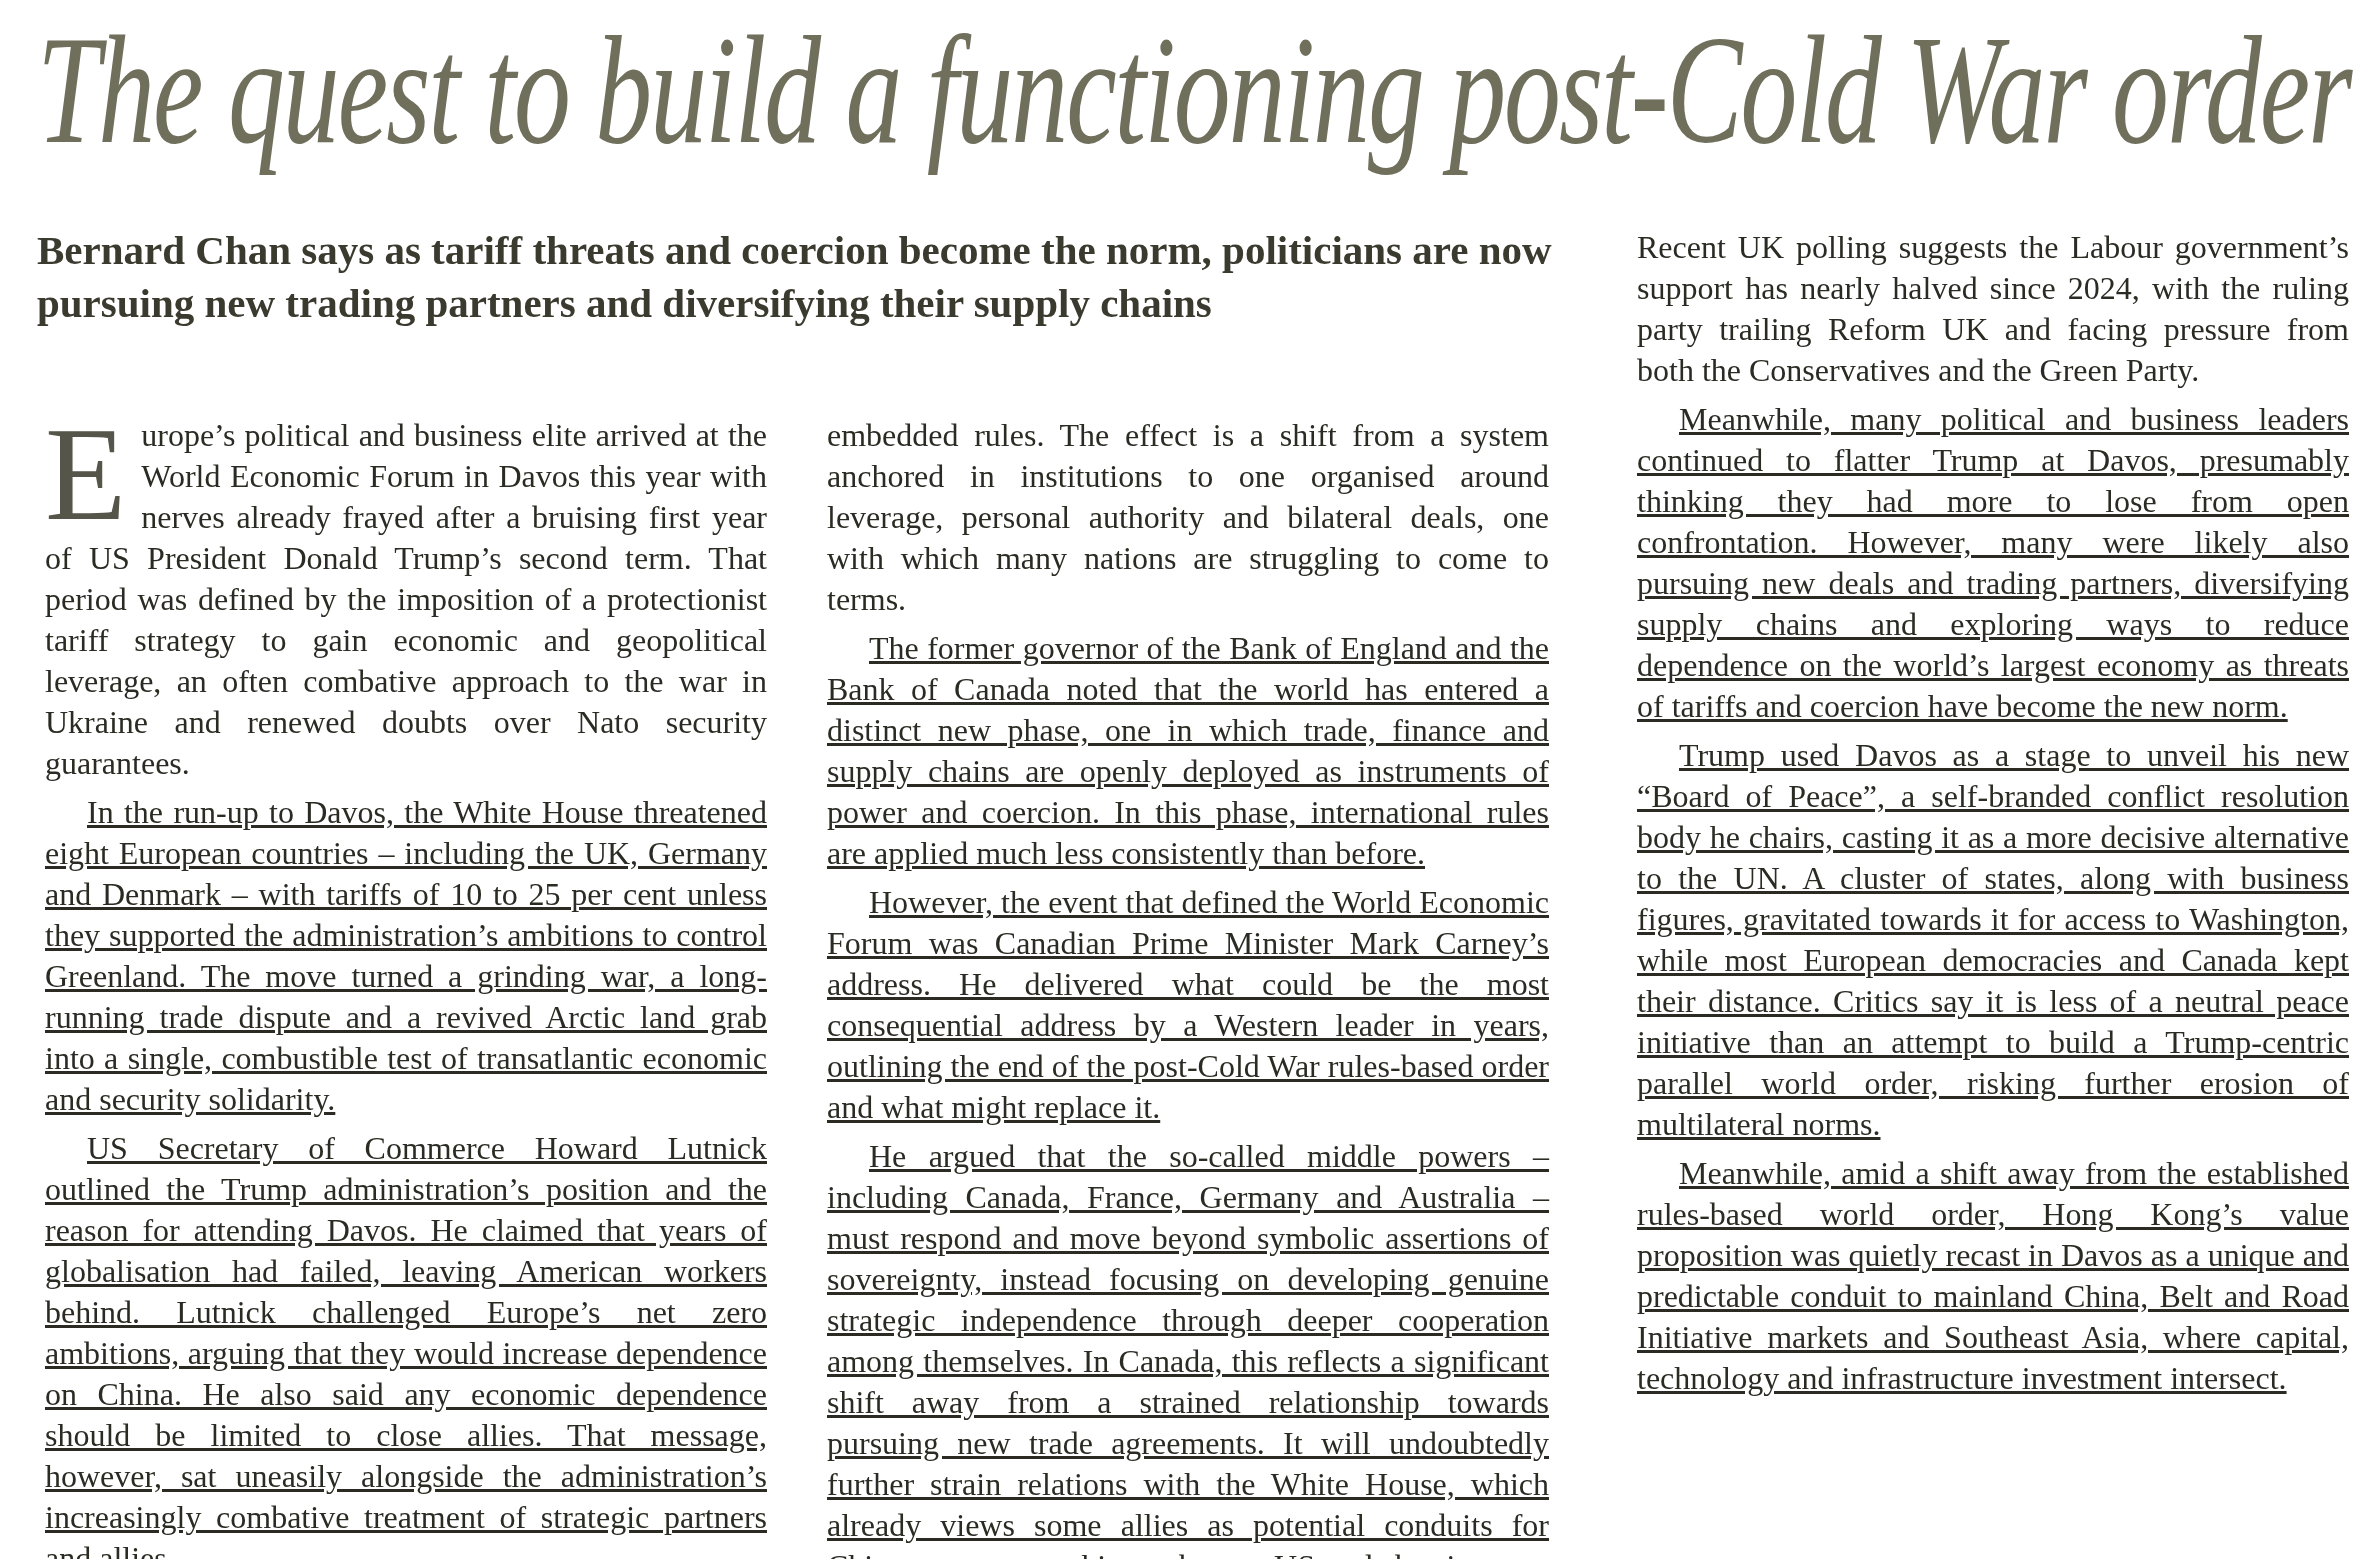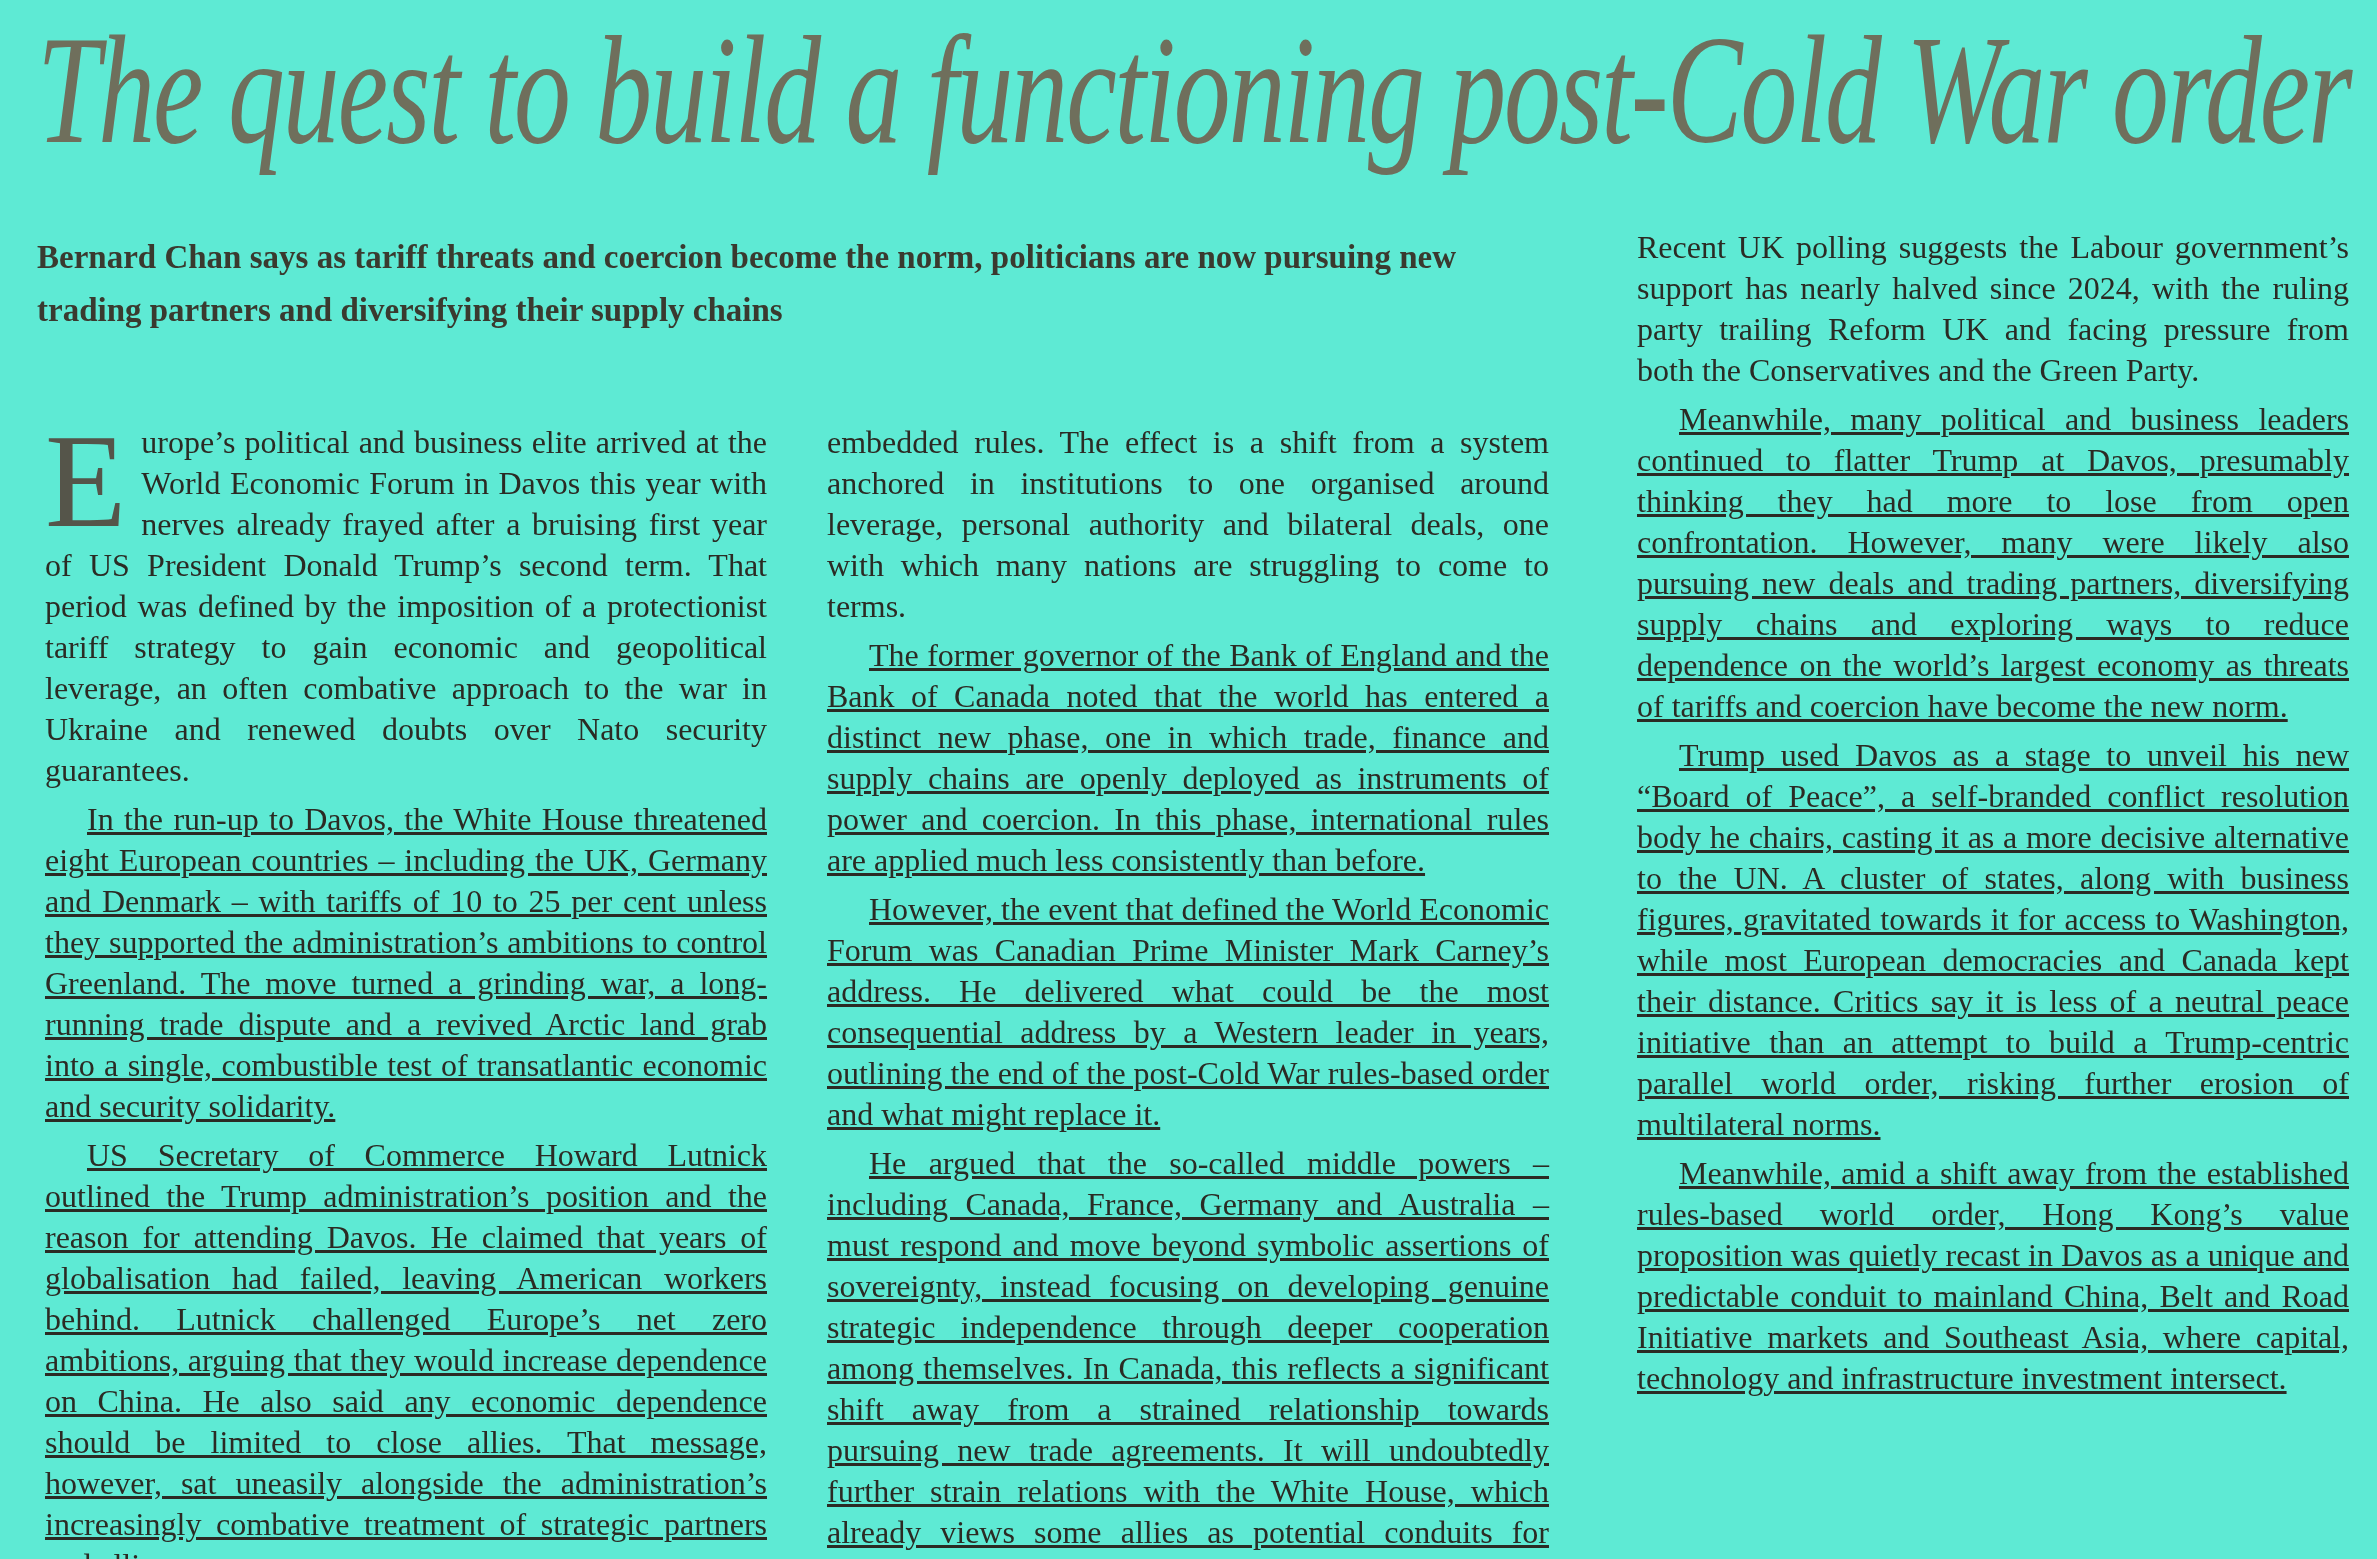--- a/index.html
+++ b/index.html
@@ -2,21 +2,21 @@
 <html lang="en" style="font-size:11px"><head>
 <meta charset="utf-8">
 <style>
   html, body { margin: 0; padding: 0; background: #e8e6de; }
   .page {
     position: relative;
     width: 2377px;
     height: 1559px;
     box-sizing: border-box;
     padding: 17px 20.3px 0 37px;
-    background: #5eead4;
+    background: #ffffff;
     font-family: "Liberation Serif", serif;
     color: #2b2b24;
     overflow: hidden;
   }
   
   .headline {
     margin: 0 0 56px 0;
     font-weight: 500;
     font-style: italic;
     font-size: 154px;
@@ -32,22 +32,22 @@
   }
   
   .content { display: flex; align-items: flex-start; }
   .left-block { width: 1521px; flex: 0 0 auto; }
   .cols-12 { display: flex; gap: 44px; }
   .col { width: 738px; flex: 0 0 auto; }
   .col-3 { width: 728px; flex: 0 0 auto; margin-left: 71px; }
 
   
   .standfirst {
-    margin: 12px 0 77px 0;
-    font-size: 33px;
+    margin: 5px 0 77px 0;
+    font-size: 41px;
     line-height: 53px;
     font-weight: bold;
     color: #3a3a2f;
     letter-spacing: 0px;
     max-width: 1521px;
   }
 
   
   .para {
     margin: 8px;

